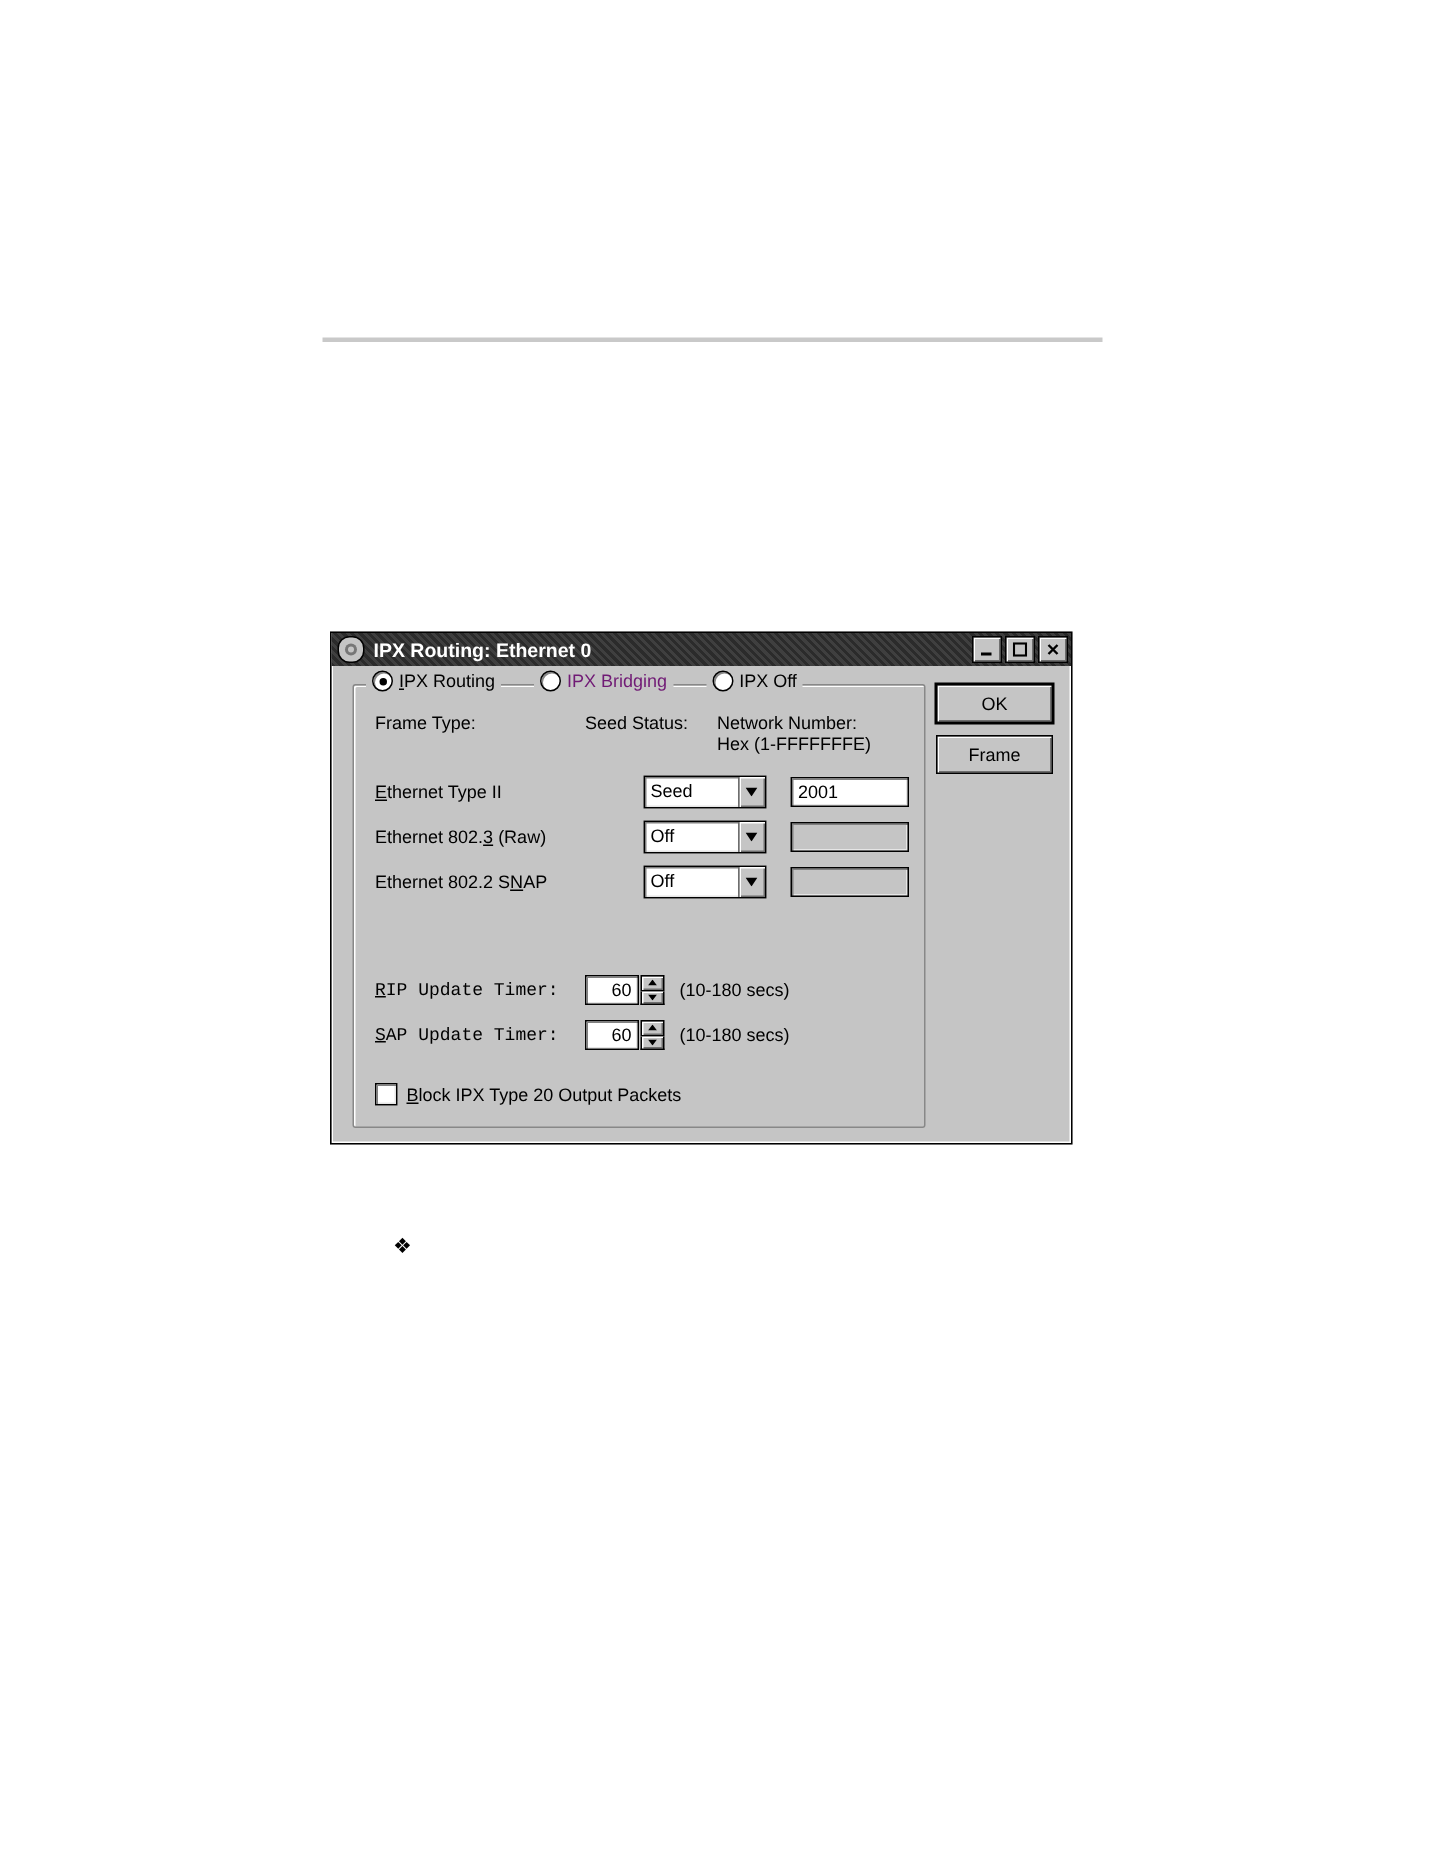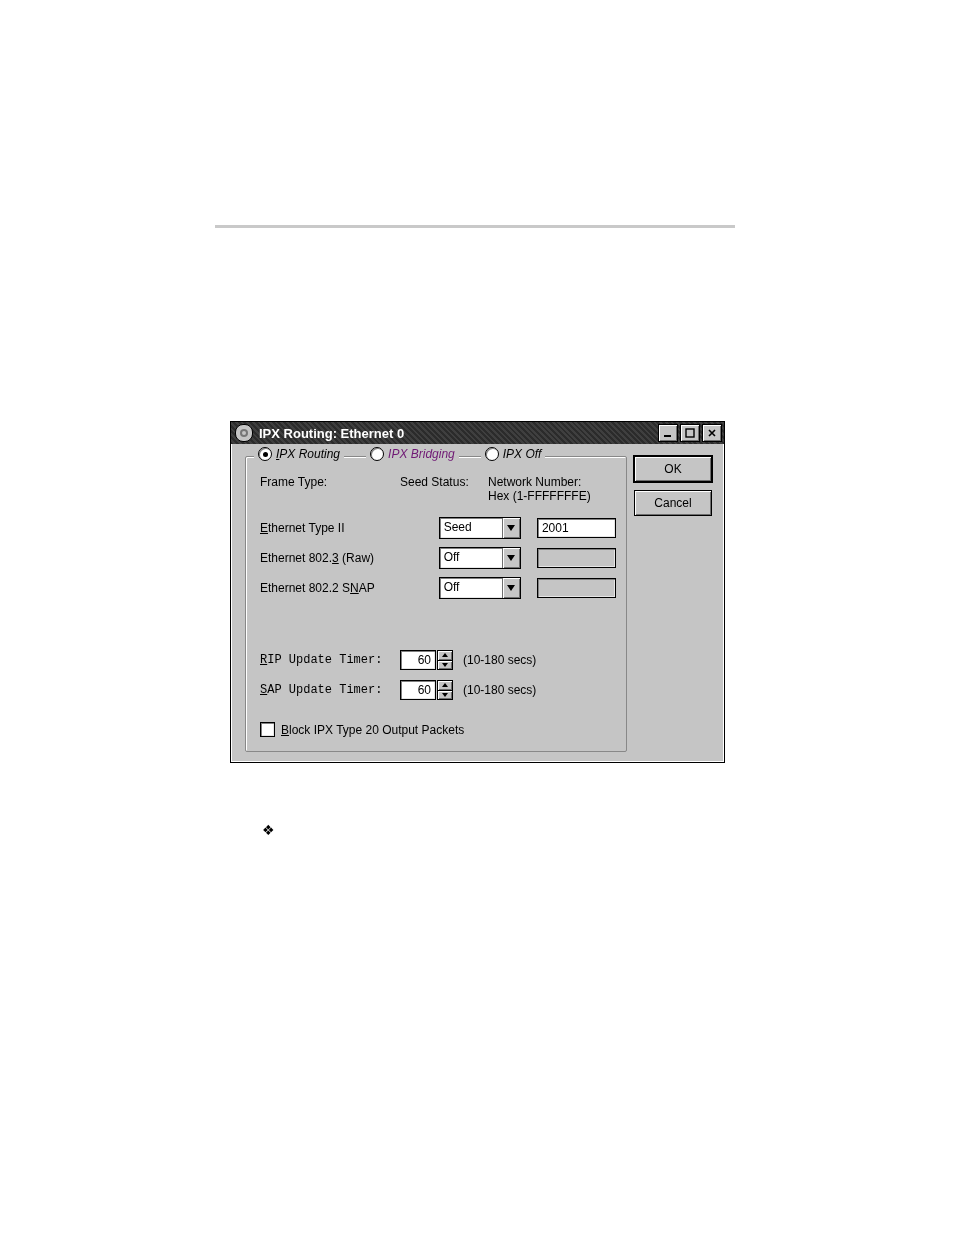--- a/index.html
+++ b/index.html
@@ -18,21 +18,21 @@
   .hr {
     position: absolute;
     left: 215px;
     top: 225px;
     width: 520px;
     height: 3px;
     background: #c9c9c9;
   }
   .dialog {
     position: absolute;
-    left: 230px;
+    left: 220px;
     top: 421px;
     width: 493px;
     height: 340px;
     background: #c5c5c5;
     border: 1px solid #000;
     box-shadow: 0 0 0 1px #fff inset;
     font-size: 12px;
     color: #000;
   }
   
@@ -102,21 +102,20 @@
     display: flex;
     gap: 22px;
     background: transparent;
   }
   .radio-item {
     display: inline-flex;
     align-items: center;
     gap: 4px;
     background: #c5c5c5;
     padding: 0 4px;
-    font-style: italic;
   }
   .radio-item.disabled { color: #701a75; }
   .radio-outer {
     width: 12px; height: 12px;
     border: 1px solid #000;
     border-radius: 50%;
     background: #fff;
     box-shadow: inset 1px 1px 0 #888;
     display: inline-flex;
     align-items: center;
@@ -298,21 +297,21 @@
       </span>
       <span class="winbtn">
         <svg width="10" height="10" viewBox="0 0 10 10">
             <path d="M2 2 L8 8 M8 2 L2 8" stroke="#000" stroke-width="1.6"></path>
           </svg>
       </span>
     </div>
 
     <div class="btncol">
       <div class="btn default">OK</div>
-      <div class="btn">Cancel</div>
+      <div class="btn">Frame</div>
     </div>
 
     <div class="group">
 
       <div class="radio-row">
         <span class="radio-item">
           <span class="radio-outer">
               <span class="dot"></span>
             </span>
           <span><span class="u">I</span>PX Routing</span>

